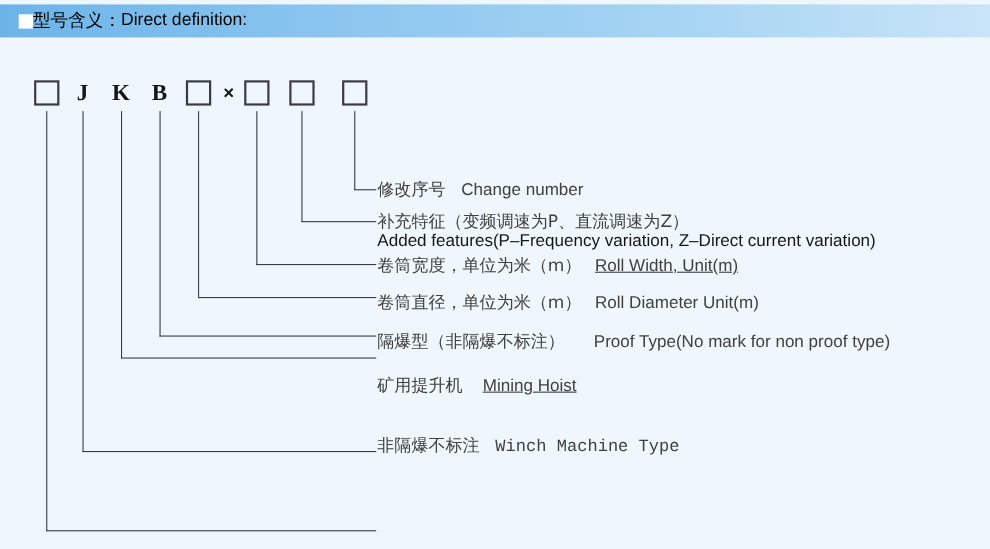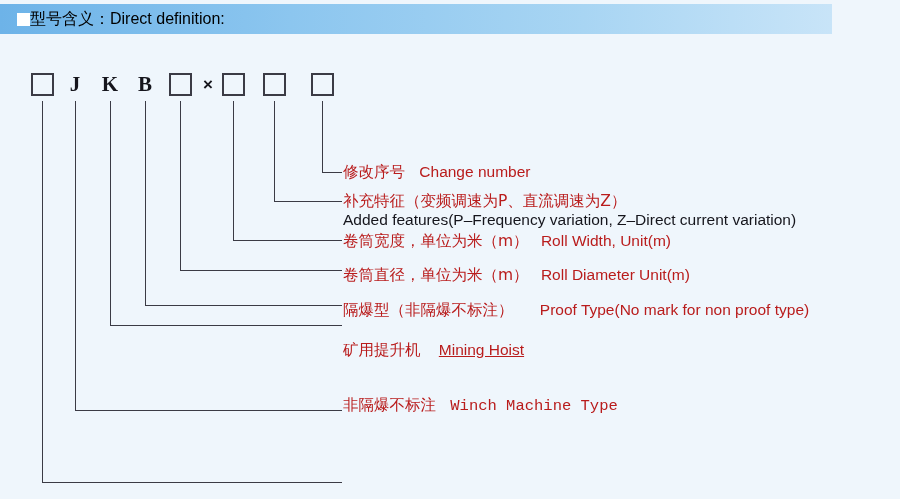--- a/index.html
+++ b/index.html
@@ -12,21 +12,21 @@
     background: #eff6fc;
     font-family: "Liberation Sans", "DejaVu Sans", sans-serif;
     overflow: hidden;
     position: relative;
   }
 
   
   #header-bar {
     position: absolute;
     left: 0; top: 4px;
-    width: 832px; height: 30px;
+    width: 900px; height: 30px;
     background: linear-gradient(to right, #6db3e8 0%, #8cc6ef 35%, #a8d5f3 70%, #c8e4f8 100%);
     display: flex;
     align-items: center;
   }
   #header-square {
     width: 13px; height: 13px;
     background: #ffffff;
     margin-left: 17px;
     flex: none;
   }
@@ -76,21 +76,21 @@
     position: absolute;
     height: 0;
     border-top: 1.6px solid #3b3b45;
   }
 
   
   .desc {
     position: absolute;
     left: 343px;
     font-size: 15.5px;
-    color: #b91c1c;
+    color: #404040;
     white-space: nowrap;
     line-height: 20px;
   }
   .desc .cn {
     font-family: "DejaVu Sans", "Liberation Sans", sans-serif;
     font-size: 15.5px;
   }
   .desc .en {
     font-family: "Liberation Sans", "DejaVu Sans", sans-serif;
     font-size: 15.5px;
@@ -155,21 +155,21 @@
     <span class="en" style="margin-left:10px;">Change number</span>
   </div>
 
   <div class="desc" style="top:191px;text-align:center;">
     <span class="cn">补充特征（变频调速为P、直流调速为Z）</span>
   </div>
   <div class="desc-sub" style="top:211px;">Added features(P–Frequency variation, Z–Direct current variation)</div>
 
   <div class="desc" style="top:231px;">
     <span class="cn">卷筒宽度，单位为米（m）</span>
-    <span class="en" style="margin-left:8px;">Roll Width, Unit(m)</span>
+    <span class="en" style="margin-left:8px;text-decoration:underline;">Roll Width, Unit(m)</span>
   </div>
 
   <div class="desc" style="top:265px;">
     <span class="cn">卷筒直径，单位为米（m）</span>
     <span class="en" style="margin-left:8px;">Roll Diameter Unit(m)</span>
   </div>
 
   <div class="desc" style="top:300px;">
     <span class="cn">隔爆型（非隔爆不标注）</span>
     <span class="en" style="margin-left:22px;">Proof Type(No mark for non proof type)</span>

